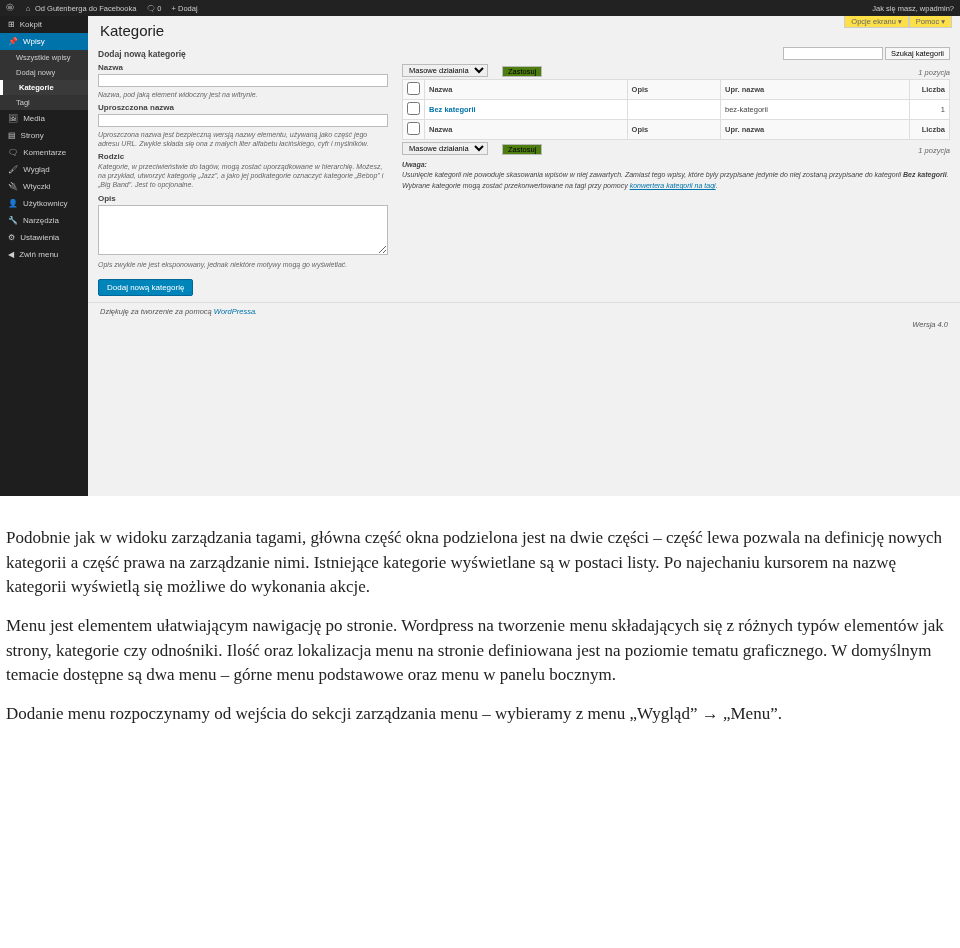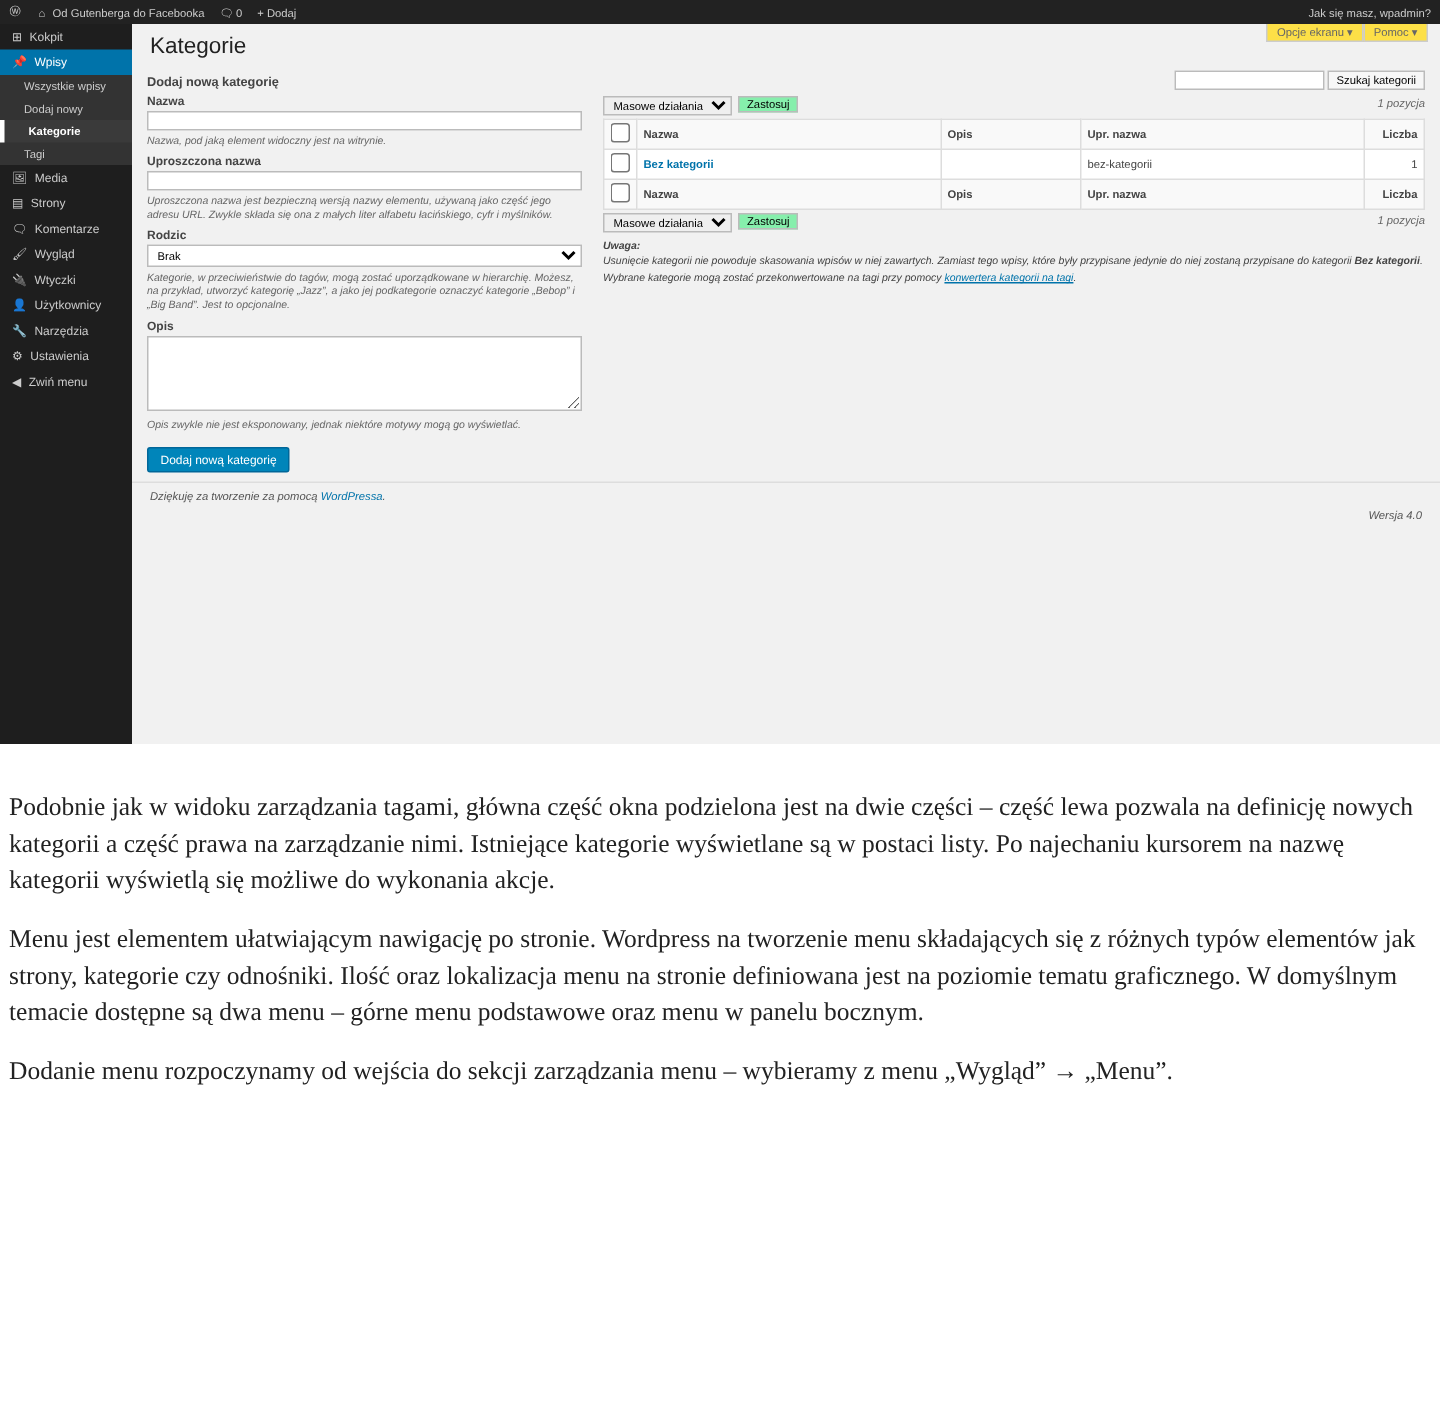--- a/index.html
+++ b/index.html
@@ -32,23 +32,23 @@
   .wp-left label { font-size: 8px; font-weight: bold; display: block; margin-top: 4px; }
   .wp-left input[type="text"], .wp-left select, .wp-left textarea { width: 100%; border: 1px solid #bbb; background: #fff; font-size: 7.5px; padding: 1px 2px; margin: 2px 0; }
   .wp-left textarea { height: 50px; }
   .wp-left .hint { font-style: italic; color: #666; font-size: 7px; line-height: 1.3; margin: 1px 0 4px; }
   .wp-left button.primary { background: #0085ba; border: 1px solid #006799; color: #fff; padding: 3px 8px; font-size: 8px; margin-top: 6px; cursor: pointer; border-radius: 2px; }
   
   .wp-right { flex: 1; font-size: 7.5px; color: #444; }
   .wp-right .searchbox { float: right; margin-bottom: 4px; }
   .wp-right .searchbox input { border: 1px solid #bbb; background: #fff; font-size: 7.5px; padding: 1px 3px; width: 100px; }
   .wp-right .searchbox button { border: 1px solid #bbb; background: #f7f7f7; padding: 1px 5px; font-size: 7.5px; }
-  .wp-right .bulk { clear: both; display: flex; align-items: flex-start; gap: 4px; }
+  .wp-right .bulk { clear: both; display: flex; align-items: flex-end; gap: 14px; }
   .wp-right .bulk select { border: 1px solid #bbb; font-size: 7.5px; padding: 0 2px; }
-  .wp-right .bulk button { border: 1px solid #bbb; background: #86efac; padding: 0 5px; font-size: 7.5px; }
+  .wp-right .bulk button { border: 1px solid #bbb; background: #4d7c0f; padding: 0 5px; font-size: 7.5px; }
   .wp-right .count { margin-left: auto; font-style: italic; color: #666; }
   .wp-right table { width: 100%; border-collapse: collapse; background: #fff; margin: 2px 0; }
   .wp-right th, .wp-right td { border: 1px solid #ddd; padding: 2px 4px; text-align: left; font-size: 7.5px; }
   .wp-right th { background: #f9f9f9; font-weight: bold; }
   .wp-right th.cb, .wp-right td.cb { width: 14px; text-align: center; }
   .wp-right th.num, .wp-right td.num { width: 40px; text-align: right; }
   .wp-right td .rowname { color: #0073aa; font-weight: bold; }
   .wp-right .notes { margin-top: 6px; font-size: 7px; }
   .wp-right .notes strong { font-style: italic; }
   .wp-right .notes p { margin: 2px 0; line-height: 1.3; font-style: italic; }
@@ -160,21 +160,20 @@
 
           <label>Nazwa</label>
           <input type="text" style="">
           <div class="hint">Nazwa, pod jaką element widoczny jest na witrynie.</div>
 
           <label>Uproszczona nazwa</label>
           <input type="text" style="">
           <div class="hint">Uproszczona nazwa jest bezpieczną wersją nazwy elementu, używaną jako część jego adresu URL. Zwykle składa się ona z małych liter alfabetu łacińskiego, cyfr i myślników.</div>
 
           <label>Rodzic</label>
-          <select><option>Brak</option></select>
           <div class="hint">Kategorie, w przeciwieństwie do tagów, mogą zostać uporządkowane w hierarchię. Możesz, na przykład, utworzyć kategorię „Jazz”, a jako jej podkategorie oznaczyć kategorie „Bebop” i „Big Band”. Jest to opcjonalne.</div>
 
           <label>Opis</label>
           <textarea style=""></textarea>
           <div class="hint">Opis zwykle nie jest eksponowany, jednak niektóre motywy mogą go wyświetlać.</div>
 
           <button class="primary">Dodaj nową kategorię</button>
         </div>
 
         <div class="wp-right">

